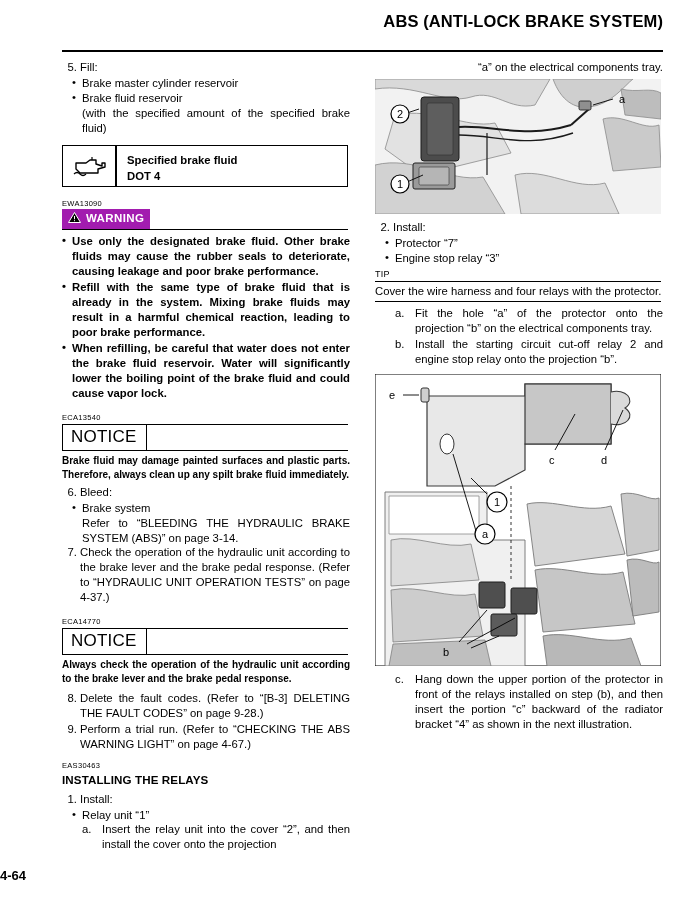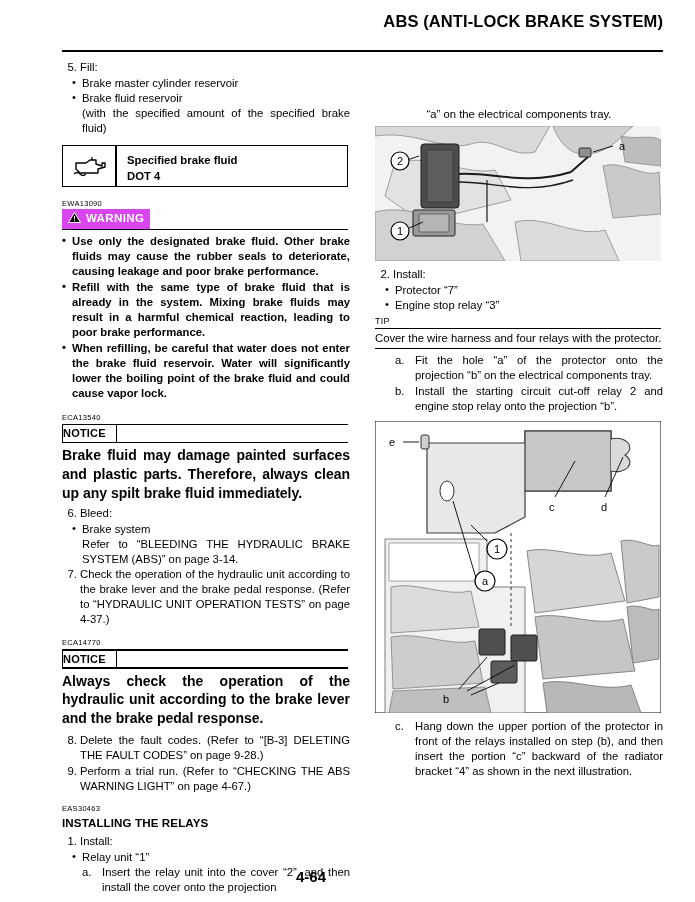--- a/index.html
+++ b/index.html
@@ -126,21 +126,21 @@
   }
 
   
   .code-label {
     font-size: 7.5px;
     letter-spacing: 0.3px;
     margin-top: 12px;
     margin-bottom: 1px;
   }
   .warn-bar {
-    background: #d946ef;
+    background: #a21caf;
     color: #fff;
     font-weight: bold;
     font-size: 11.5px;
     padding: 2px 6px 2px 6px;
     display: inline-block;
     letter-spacing: 0.4px;
   }
   .warn-bar .tri {
     display: inline-block;
     margin-right: 5px;
@@ -167,37 +167,37 @@
   }
 
   
   .notice-wrap { margin-top: 4px; }
   .notice-top-rule {
     height: 1.4px;
     background: #000;
     width: 286px;
   }
   .notice-label {
-    font-weight: bold;
-    font-size: 11px;
+    font-weight: normal;
+    font-size: 17px;
     border: 1.4px solid #000;
     border-top: none;
     display: inline-block;
-    padding: 1px 10px 1px 0;
+    padding: 1px 10px 1px 8px;
     letter-spacing: 0.2px;
   }
   .notice-bottom-rule {
     height: 1.4px;
     background: #000;
     width: 286px;
     margin-top: -1px;
   }
   .notice-body {
     font-weight: bold;
-    font-size: 14px;
+    font-size: 10px;
     line-height: 1.33;
     text-align: justify;
     margin-top: 3px;
   }
 
   .tip-label {
     font-size: 9px;
     letter-spacing: 0.2px;
     margin-top: 3px;
   }
@@ -226,40 +226,38 @@
     margin-top: 1px;
     margin-bottom: 4px;
     letter-spacing: 0.1px;
   }
 
   .spacer-6 { height: 6px; }
   .spacer-4 { height: 4px; }
 
   .caption-line {
     font-size: 11.3px;
-    text-align: center;
+    text-align: right;
     margin-bottom: 4px;
-    margin-top: 47px;
   }
 
   
   .fig {
     position: relative;
     width: 286px;
     background: #ffffff;
   }
   .fig svg { display: block; }
 
   .footer {
     position: absolute;
     left: 0;
     top: 868px;
     width: 622px;
-    text-align: center;
-    font-size: 15px;
+    font-size: 13px;
     font-weight: bold;
   }
 </style>
 </head>
 <body>
 
 <div class="page">
 
   <div class="header">ABS (ANTI-LOCK BRAKE SYSTEM)</div>
   <div class="header-rule"></div>

